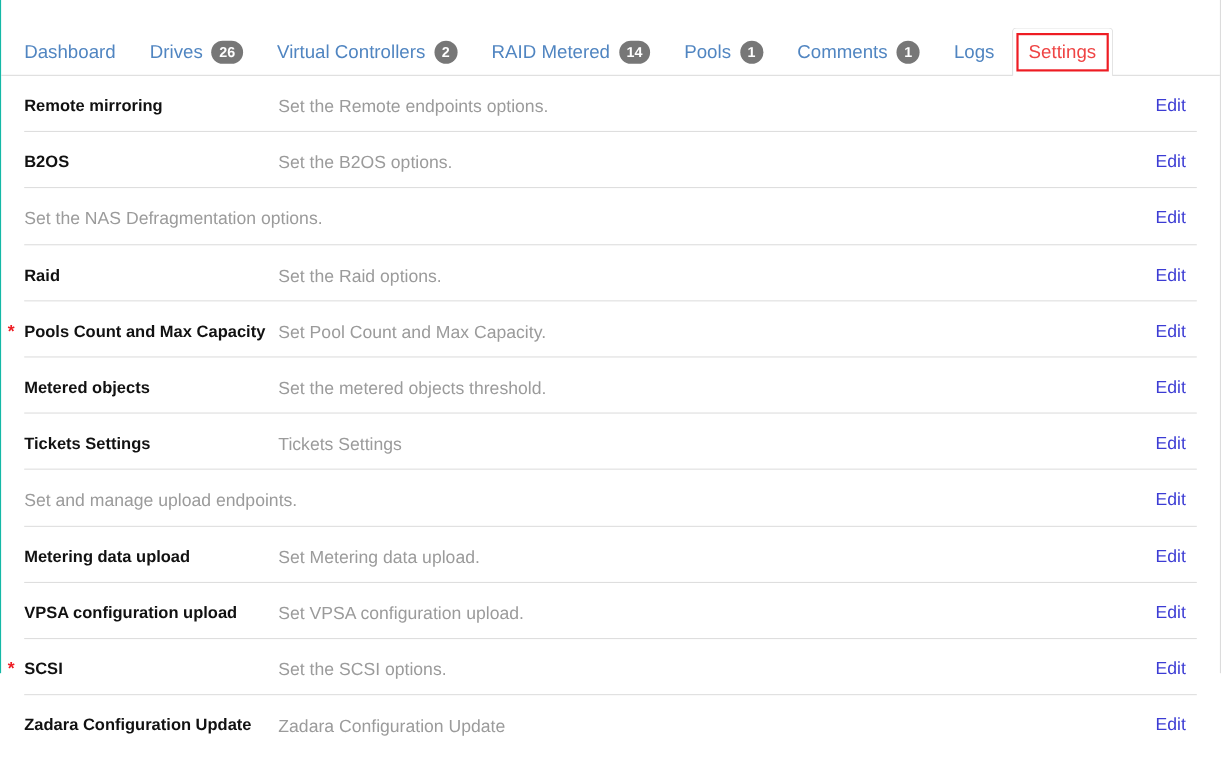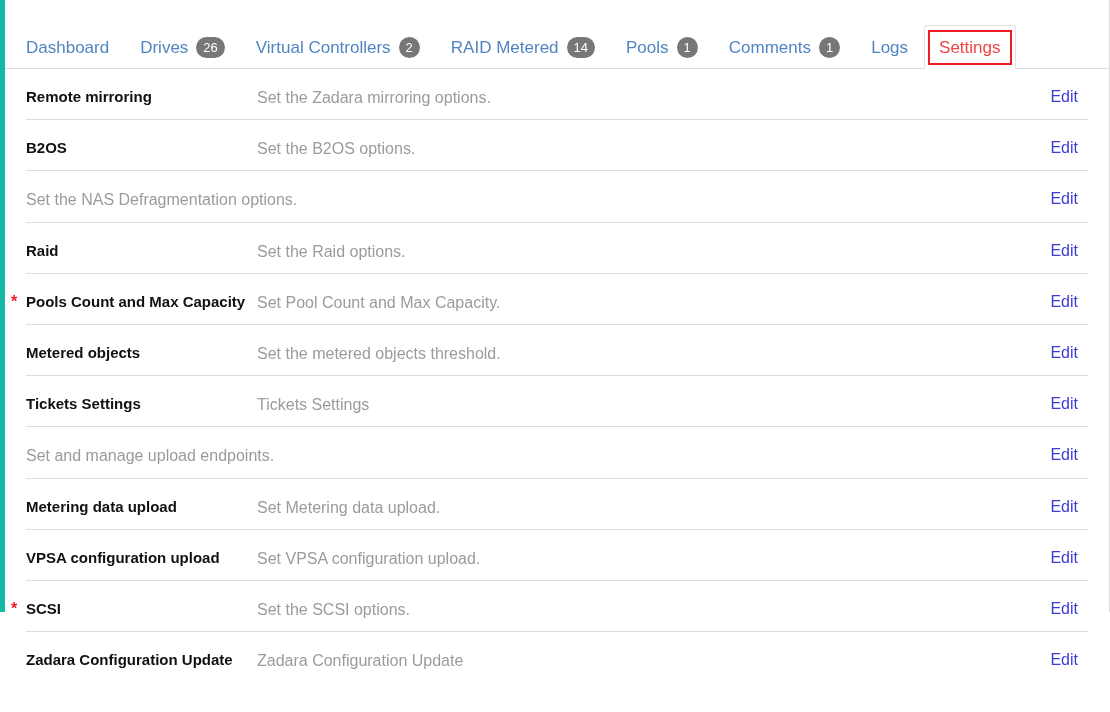--- a/index.html
+++ b/index.html
@@ -14,21 +14,21 @@
     -webkit-font-smoothing: antialiased;
     overflow: hidden;
   }
 
   
   #page {
     position: relative;
     width: 1110px;
     height: 612px;
     box-sizing: border-box;
-    border-left: 5px solid #14b8a6;
+    border-left: 1px solid #14b8a6;
     border-right: 1px solid #dcdcdc;
     background: #ffffff;
   }
 
   
   #tabnav {
     position: relative;
     height: 69px;
     box-sizing: border-box;
     border-bottom: 1px solid #dddddd;
@@ -85,21 +85,21 @@
     display: inline-flex;
     align-items: center;
     justify-content: center;
     min-width: 13px;
     height: 21px;
     padding: 0 7px;
     border-radius: 11px;
     background: #777777;
     color: #ffffff;
     font-size: 13px;
-    font-weight: normal;
+    font-weight: bold;
     line-height: 1;
     box-sizing: border-box;
   }
 
   
   #settings-table {
     padding: 0 21px 0 0;
   }
 
   .settings-row {
@@ -195,21 +195,21 @@
       </div>
       <div class="tab is-active">
         <span class="tab-label">Settings</span>
         <span class="tab-highlight"></span>
       </div>
     </nav>
 
   <div id="settings-table">
       <div class="settings-row">
         <div class="cell-name"><span>Remote mirroring</span></div>
-        <div class="cell-desc">Set the Zadara mirroring options.</div>
+        <div class="cell-desc">Set the Remote endpoints options.</div>
         <div class="cell-action"><a class="edit-link">Edit</a></div>
       </div>
       <div class="settings-row">
         <div class="cell-name"><span>B2OS</span></div>
         <div class="cell-desc">Set the B2OS options.</div>
         <div class="cell-action"><a class="edit-link">Edit</a></div>
       </div>
       <div class="settings-row">
         <div class="cell-desc">Set the NAS Defragmentation options.</div>
         <div class="cell-action"><a class="edit-link">Edit</a></div>

